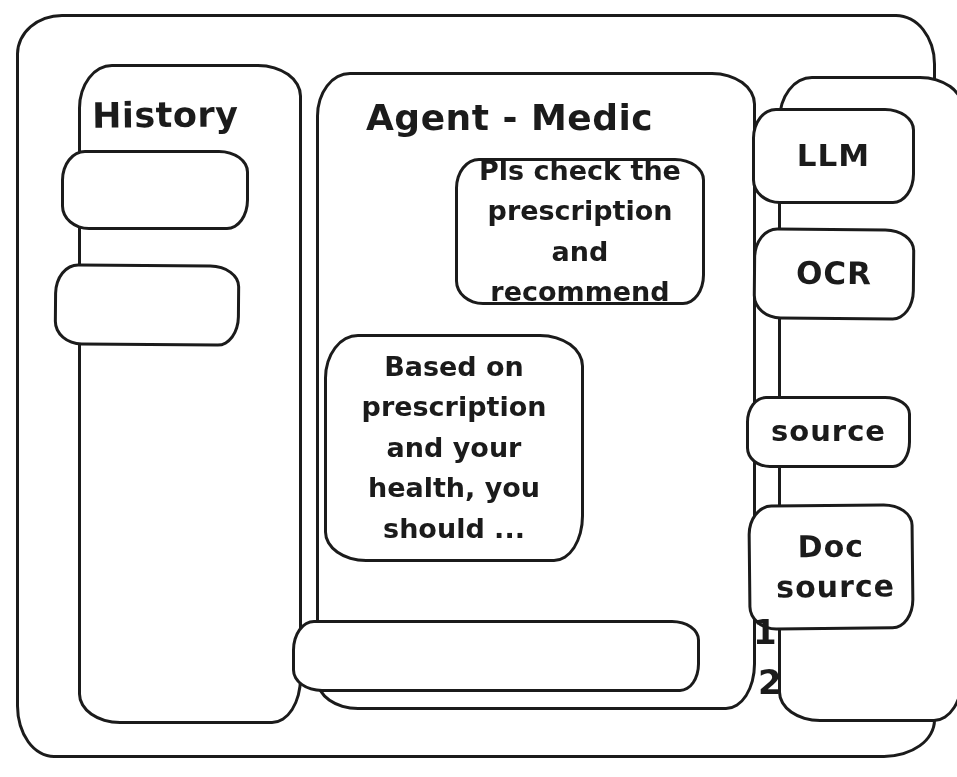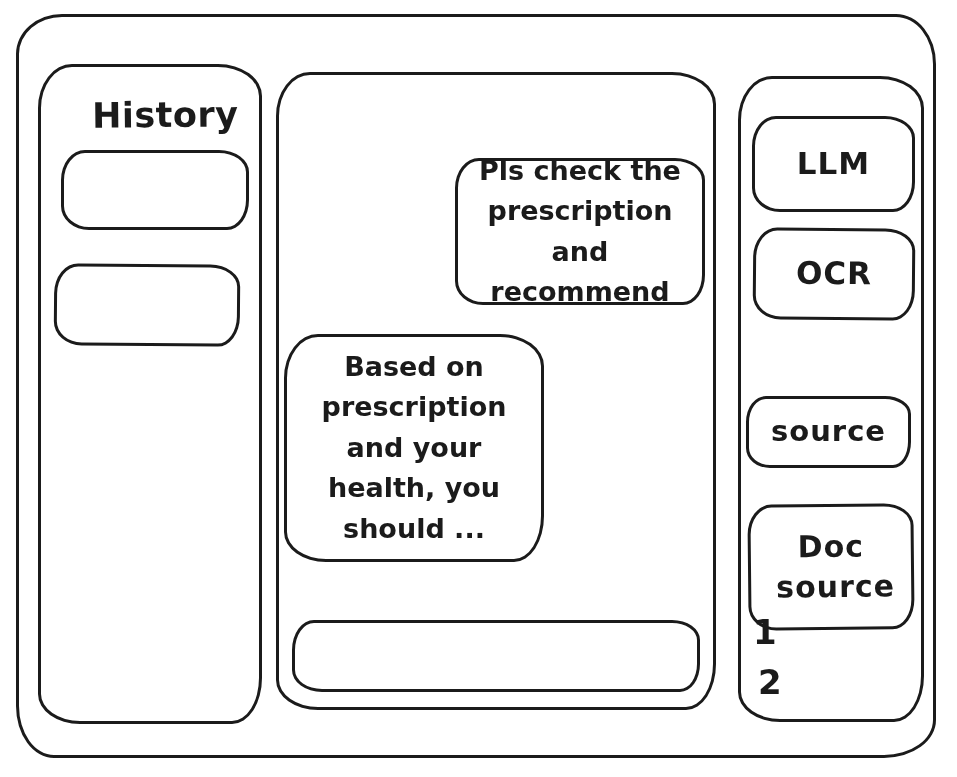--- a/index.html
+++ b/index.html
@@ -18,21 +18,21 @@
     background:var(--bg);
     overflow:hidden;
   }
   
   .sk{
     position:absolute;
     border:3px solid var(--ink);
     background:var(--bg);
   }
   .r1{border-radius:46px 40px 52px 38px / 40px 50px 38px 52px;}
-  .r2{border-radius:34px 44px 30px 42px / 44px 32px 46px 30px;}
+  .r2{border-radius:34px 44px 30px 42px / 44px 32px 46px 30px;margin-left:40px;}
   .r3{border-radius:24px 30px 22px 28px / 30px 22px 30px 24px;}
   .r4{border-radius:20px 26px 18px 24px / 26px 18px 26px 20px;}
 
   .txt{
     position:absolute;
     font-weight:700;
     letter-spacing:0.5px;
     color:var(--ink);
     white-space:nowrap;
   }
@@ -84,30 +84,31 @@
 <div class="canvas">
 
   <div class="sk r1" style="left:16px;top:14px;width:920px;height:744px;"></div>
 
   <div class="sk r2" style="left:38px;top:64px;width:224px;height:660px;"></div>
   <div class="txt tilt-l" style="left:92px;top:95px;font-size:35px;">History</div>
   <div class="sk r3" style="left:61px;top:150px;width:188px;height:80px;"></div>
   <div class="sk r3 tilt-r" style="left:54px;top:264px;width:186px;height:82px;"></div>
 
   <div class="sk r2" style="left:276px;top:72px;width:440px;height:638px;"></div>
+  <div class="txt" style="left:366px;top:97px;font-size:36px;">Agent - Medic</div>
 
   <div class="sk r3 bubble" style="left:455px;top:158px;width:250px;height:147px;">Pls check the prescription and recommend</div>
 
   <div class="sk r2 bubble" style="left:284px;top:334px;width:260px;height:228px;">Based on prescription and your health, you should ...</div>
 
   <input id="message-input" type="text" value="" style="">
 
   <div class="sk r2" style="left:738px;top:76px;width:186px;height:646px;"></div>
 
-  <div class="sk r3 toolbtn" style="left:752px;top:116px;width:163px;height:96px;">
+  <div class="sk r3 toolbtn" style="left:752px;top:108px;width:163px;height:96px;">
     <span class="lbl">LLM</span>
   </div>
 
   <div class="sk r3 toolbtn tilt-r" style="left:753px;top:228px;width:162px;height:92px;">
     <span class="lbl">OCR</span>
   </div>
 
   <div class="sk r4 toolbtn" style="left:746px;top:396px;width:165px;height:72px;font-size:29px;">
     <span class="lbl">source</span>
   </div>

